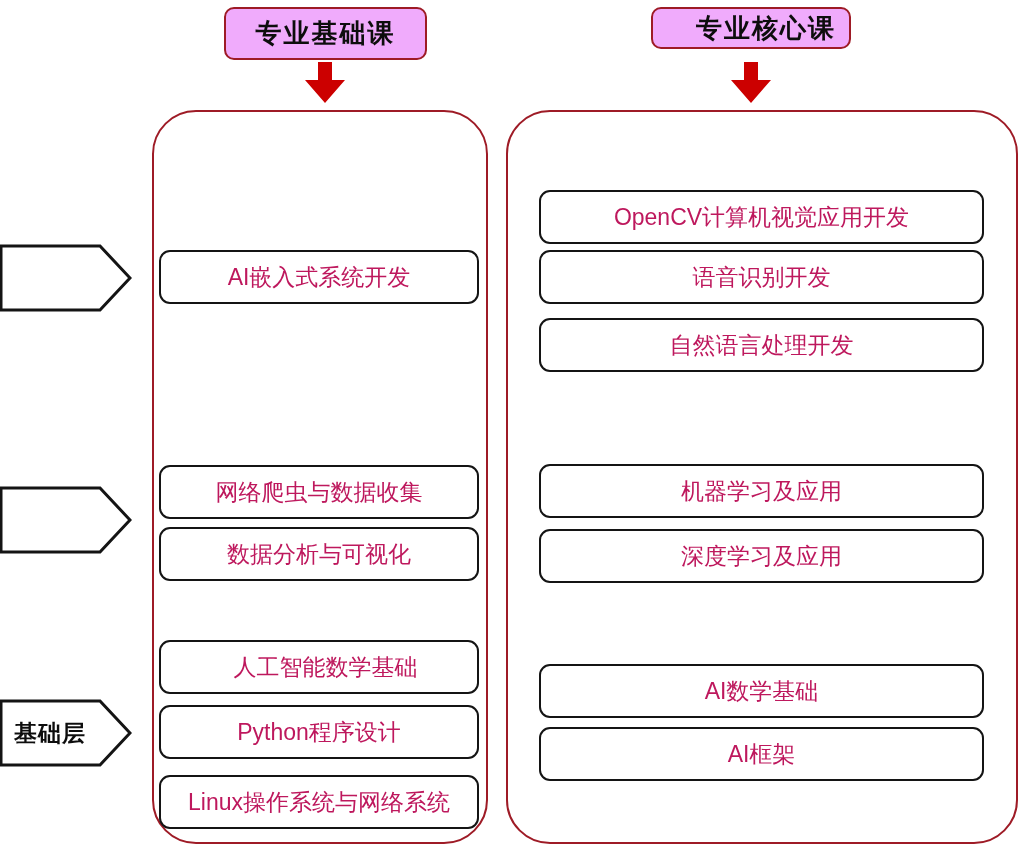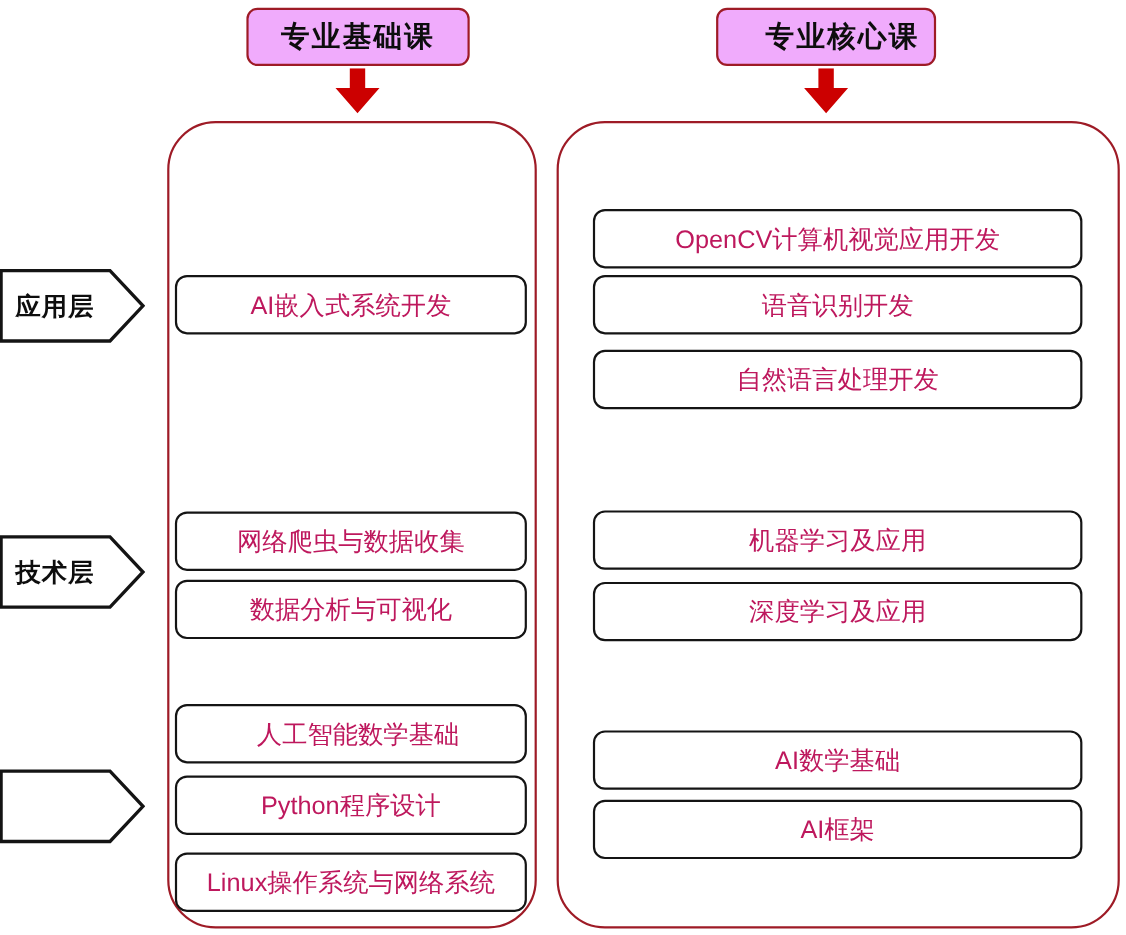--- a/index.html
+++ b/index.html
@@ -25,21 +25,21 @@
     background: #f0abfc;
     display: flex;
     align-items: center;
     justify-content: center;
     font-size: 26px;
     font-weight: bold;
     letter-spacing: 2px;
     color: #0d0d0d;
   }
   #header-basic  { left: 224px; top: 7px;  width: 203px; height: 53px; }
-  #header-core   { left: 651px; top: 7px;  width: 200px; height: 53px; padding-left: 30px; }
+  #header-core   { left: 651px; top: 7px;  width: 200px; height: 42px; padding-left: 30px; }
 
   
   .down-arrow {
     position: absolute;
     width: 48px;
     height: 42px;
   }
   #arrow-basic { left: 301px; top: 62px; }
   #arrow-core  { left: 727px; top: 62px; }
 
@@ -116,34 +116,33 @@
   #layer-tech  { top: 485px; }
   #layer-base  { top: 698px; }
 </style>
 </head>
 <body>
 
 <div class="layer-chevron" id="layer-app">
   <svg width="132" height="70" viewBox="0 0 132 70">
     <polygon points="1,3 100,3 130,35 100,67 1,67" fill="#ffffff" stroke="#141414" stroke-width="3"></polygon>
   </svg>
-  <span class="layer-label">应用层</span>
 </div>
 
 <div class="layer-chevron" id="layer-tech">
   <svg width="132" height="70" viewBox="0 0 132 70">
     <polygon points="1,3 100,3 130,35 100,67 1,67" fill="#ffffff" stroke="#141414" stroke-width="3"></polygon>
   </svg>
-  <span class="layer-label">技术层</span>
 </div>
 
 <div class="layer-chevron" id="layer-base">
   <svg width="132" height="70" viewBox="0 0 132 70">
     <polygon points="1,3 100,3 130,35 100,67 1,67" fill="#ffffff" stroke="#141414" stroke-width="3"></polygon>
   </svg>
+  <span class="layer-label">基础层</span>
 </div>
 
 <div class="header-pill" id="header-basic">专业基础课</div>
 <div class="down-arrow" id="arrow-basic">
   <svg width="48" height="42" viewBox="0 0 48 42">
     <polygon points="17,0 31,0 31,18 44,18 24,41 4,18 17,18" fill="#cc0000"></polygon>
   </svg>
 </div>
 
 <div class="header-pill" id="header-core">专业核心课</div>

